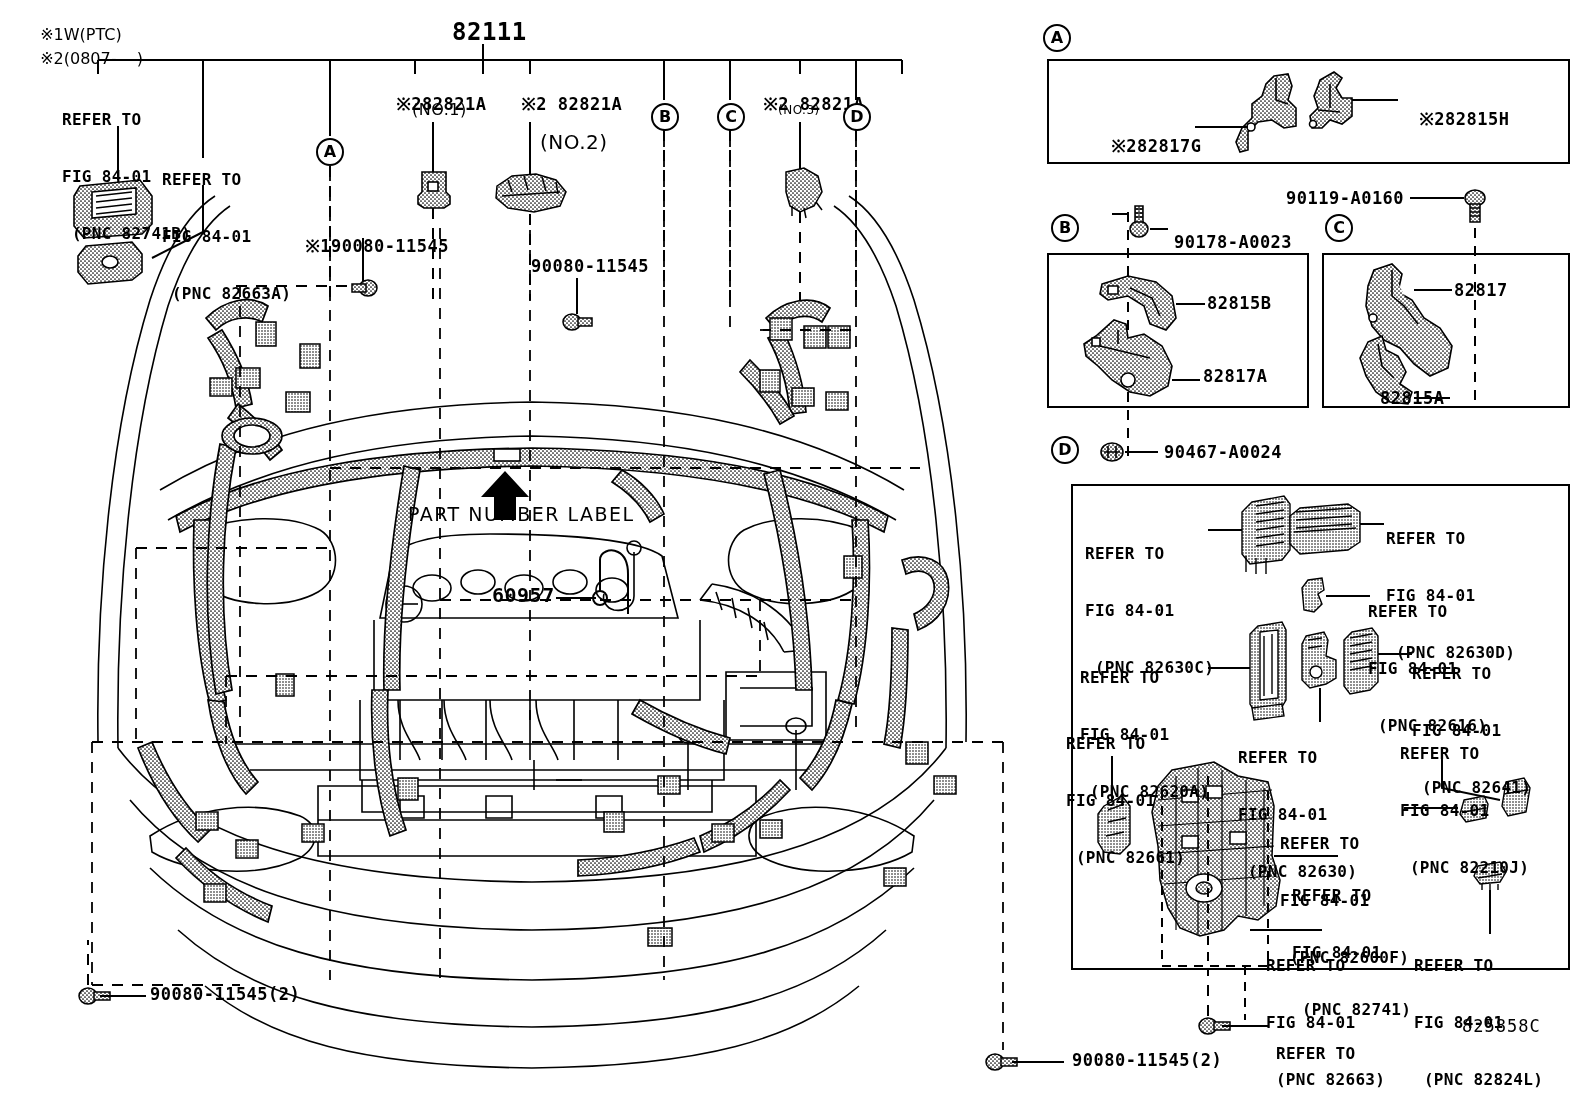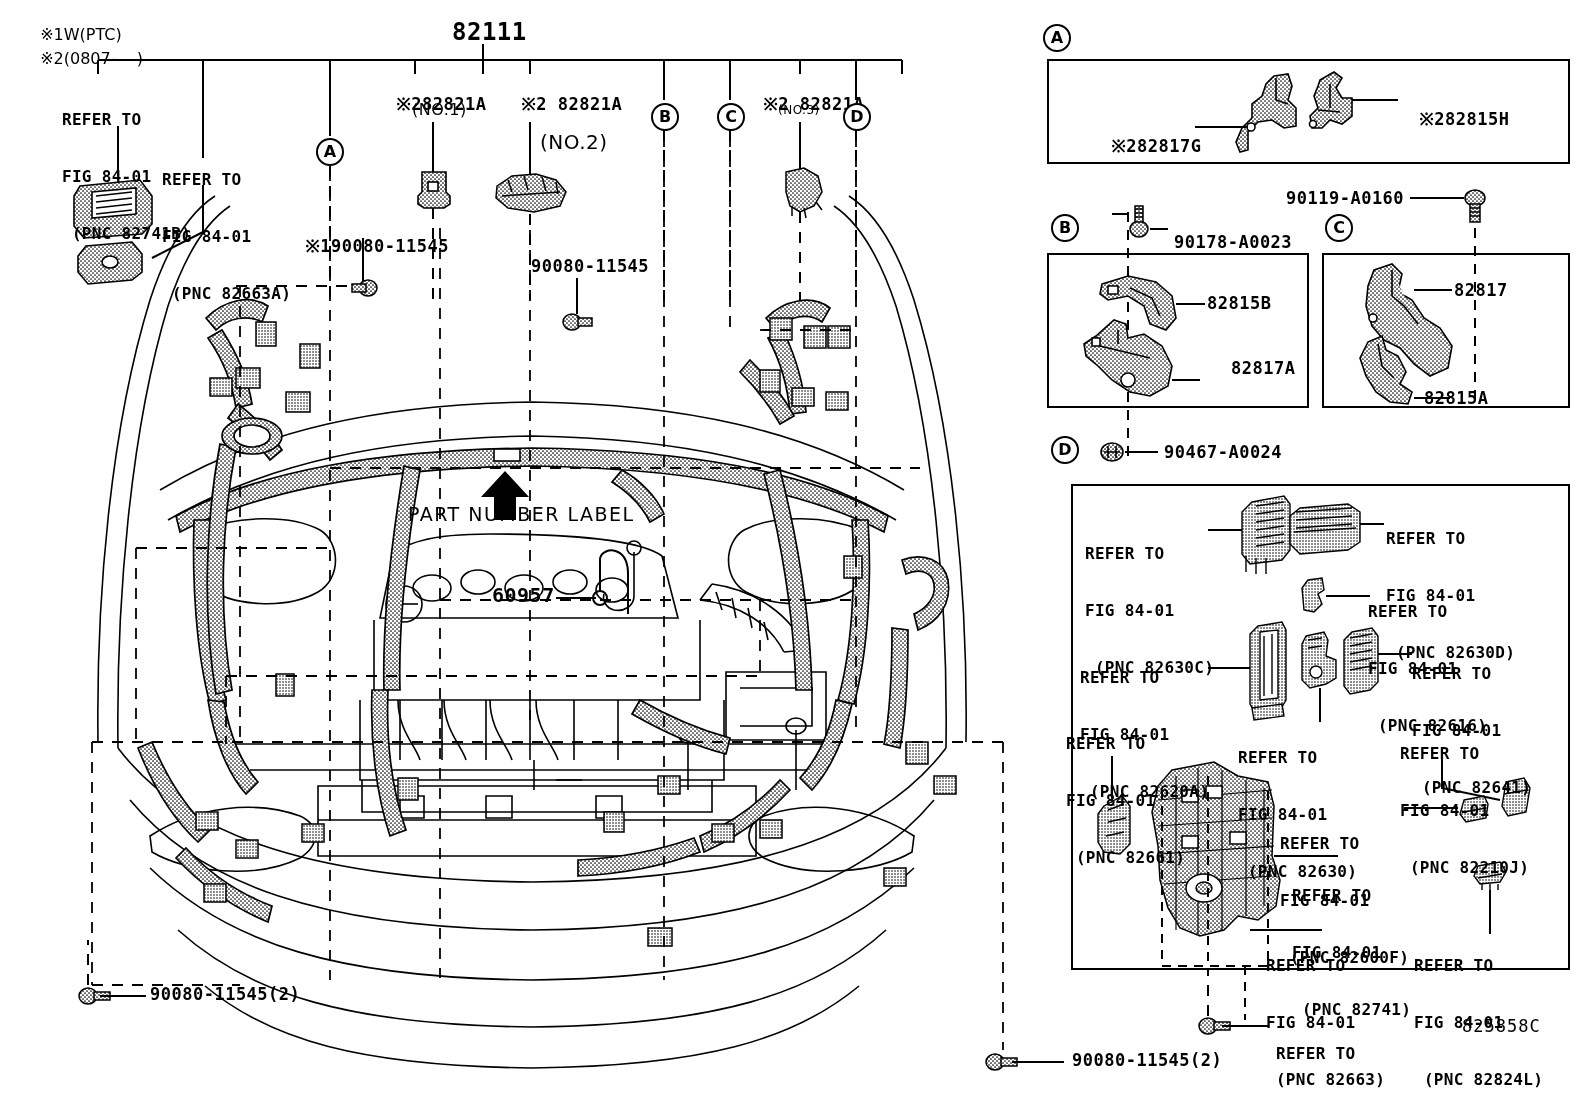--- a/index.html
+++ b/index.html
@@ -476,21 +476,21 @@
     <path d="M1092,338 L1100,338 L1100,346 L1092,346 Z" fill="#fff"></path>
   </g>
   <g stroke="#000" stroke-width="2" fill="none">
     <line x1="1176" y1="304" x2="1205" y2="304"></line>
     <line x1="1172" y1="380" x2="1200" y2="380"></line>
   </g>
 </svg>
 
 <div class="lbl" style="left:1174px;top:218px;margin-top:14px;">90178-A0023</div>
 <div class="lbl" style="left:1207px;top:293px;">82815B</div>
-<div class="lbl" style="left:1203px;top:358px;margin-left:28px;">82817A</div>
+<div class="lbl" style="left:1203px;top:366px;">82817A</div>
 
 <div class="circ" style="left:1325px;top:214px;">C</div>
 <div class="box" style="left:1322px;top:253px;width:248px;height:155px;"></div>
 
 <svg class="ovl" width="1592" height="1099">
   <g stroke="#000" stroke-width="2" fill="none" stroke-dasharray="10 8">
     <line x1="1475" y1="228" x2="1475" y2="400"></line>
   </g>
 
   <g stroke="#000" stroke-width="1.5" fill="url(#stip)">
@@ -514,21 +514,21 @@
     <path d="M1378,344 L1382,366 L1394,378"></path>
   </g>
   <g stroke="#000" stroke-width="2" fill="none">
     <line x1="1414" y1="290" x2="1452" y2="290"></line>
     <line x1="1414" y1="398" x2="1450" y2="398"></line>
   </g>
 </svg>
 
 <div class="lbl" style="left:1286px;top:188px;">90119-A0160</div>
 <div class="lbl" style="left:1454px;top:280px;">82817</div>
-<div class="lbl" style="left:1380px;top:388px;margin-left:44px;">82815A</div>
+<div class="lbl" style="left:1380px;top:388px;">82815A</div>
 
 <div class="circ" style="left:1051px;top:436px;">D</div>
 <div class="box" style="left:1071px;top:484px;width:499px;height:486px;"></div>
 
 <svg class="ovl" width="1592" height="1099">
   <g stroke="#000" stroke-width="1.6" fill="url(#stip)">
     <ellipse cx="1112" cy="452" rx="11" ry="9"></ellipse>
     <path d="M1104,452 L1120,452 M1108,446 L1108,458 M1116,446 L1116,458"></path>
   </g>
   <line x1="1125" y1="452" x2="1158" y2="452" stroke="#000" stroke-width="2"></line>

